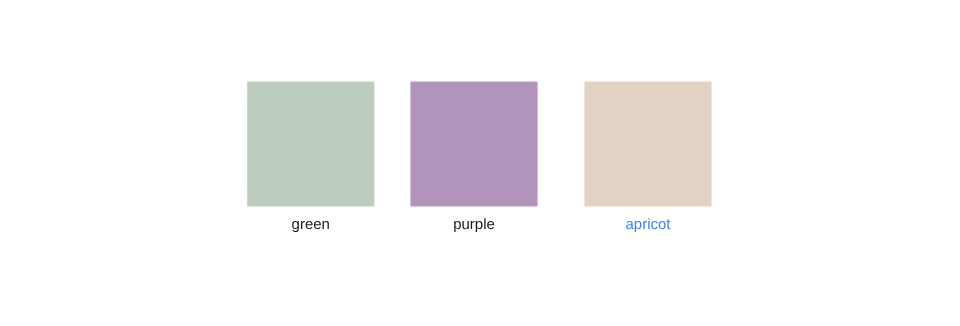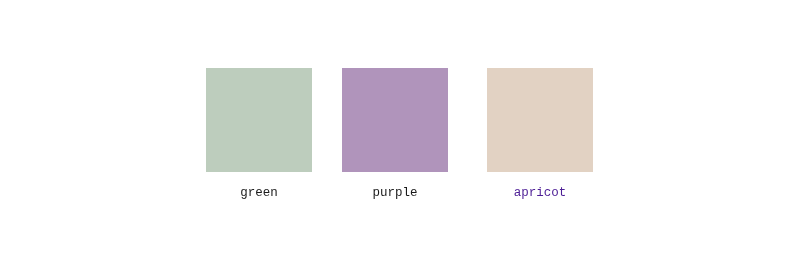--- a/index.html
+++ b/index.html
@@ -29,23 +29,23 @@
   .swatch-patch {
     width: 106px;
     height: 104px;
     display: block;
     line-height: 0;
     font-size: 0;
   }
   .swatch-label {
     display: block;
     width: 106px;
-    margin-top: 14px;
+    margin-top: 8px;
     text-align: center;
-    font-family: Liberation Mono, monospace;
+    font-family: Liberation Sans, sans-serif;
     font-size: 12.5px;
     line-height: 15px;
     color: #1a1a1a;
     white-space: nowrap;
   }
   #cell-0 { left: 206px; }
   #cell-1 { left: 342px; }
   #cell-2 { left: 487px; }
 </style>
 </head>
@@ -58,16 +58,16 @@
     <span class="swatch-label" style="color: rgb(26, 26, 26);">green</span>
   </div>
 
   <div class="swatch-cell" id="cell-1">
     <span class="swatch-patch" style="background-color: rgb(176, 148, 187);"></span>
     <span class="swatch-label" style="color: rgb(26, 26, 26);">purple</span>
   </div>
 
   <div class="swatch-cell" id="cell-2">
     <span class="swatch-patch" style="background-color: rgb(226, 210, 195);"></span>
-    <span class="swatch-label" style="color: #4c1d95;">apricot</span>
+    <span class="swatch-label" style="color: #3b82f6;">apricot</span>
   </div>
 
 </div>
 
 </body></html>

